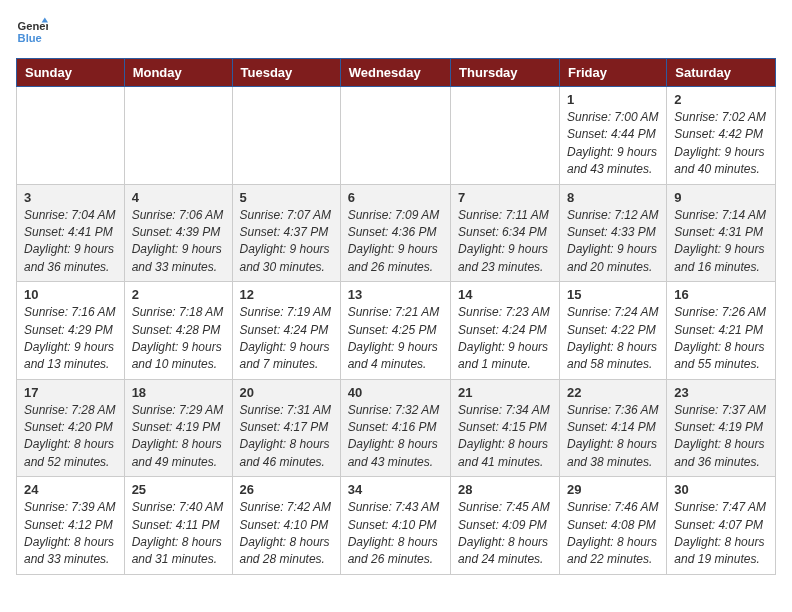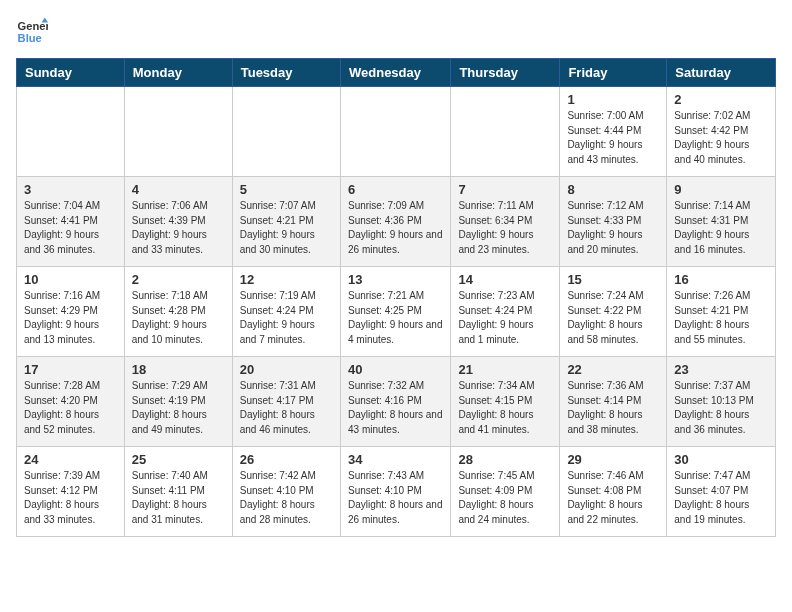--- a/index.html
+++ b/index.html
@@ -36,21 +36,21 @@
     .location {
       font-size: 15px;
       color: #555;
     }
     table {
       width: 100%;
       border-collapse: collapse;
       border: 1px solid #ccc;
     }
     thead tr th {
-      background: #0c4a6e;
+      background: #7f1d1d;
       color: #fff;
       text-align: left;
       padding: 6px 8px;
       font-size: 13px;
       font-weight: bold;
       border: 1px solid #2d5a9e;
     }
     tbody tr td {
       vertical-align: top;
       border: 1px solid #ccc;
@@ -65,23 +65,24 @@
     tbody tr:nth-child(even) td {
       background: #f2f2f2;
     }
     .day-num {
       font-size: 13px;
       font-weight: bold;
       display: block;
       margin-bottom: 2px;
     }
     .day-info {
-      font-size: 10px;
+      font-size: 12px;
       line-height: 1.45;
       color: #333;
+      font-style: italic;
     }
     td.empty {
       background: #fff !important;
     }
   </style>
 </head>
 <body>
 
 <div class="header-area">
   <div class="logo">
@@ -142,21 +143,21 @@
         <td>
           <span class="day-num">4</span>
           <div class="day-info">Sunrise: 7:06 AM
 Sunset: 4:39 PM
 Daylight: 9 hours
 and 33 minutes.</div>
         </td>
         <td>
           <span class="day-num">5</span>
           <div class="day-info">Sunrise: 7:07 AM
-Sunset: 4:21 PM
+Sunset: 4:37 PM
 Daylight: 9 hours
 and 30 minutes.</div>
         </td>
         <td>
           <span class="day-num">6</span>
           <div class="day-info">Sunrise: 7:09 AM
 Sunset: 4:36 PM
 Daylight: 9 hours
 and 26 minutes.</div>
         </td>
@@ -272,21 +273,21 @@
         <td>
           <span class="day-num">22</span>
           <div class="day-info">Sunrise: 7:36 AM
 Sunset: 4:14 PM
 Daylight: 8 hours
 and 38 minutes.</div>
         </td>
         <td>
           <span class="day-num">23</span>
           <div class="day-info">Sunrise: 7:37 AM
-Sunset: 10:13 PM
+Sunset: 4:19 PM
 Daylight: 8 hours
 and 36 minutes.</div>
         </td>
       </tr>
       <tr>
         <td>
           <span class="day-num">24</span>
           <div class="day-info">Sunrise: 7:39 AM
 Sunset: 4:12 PM
 Daylight: 8 hours

